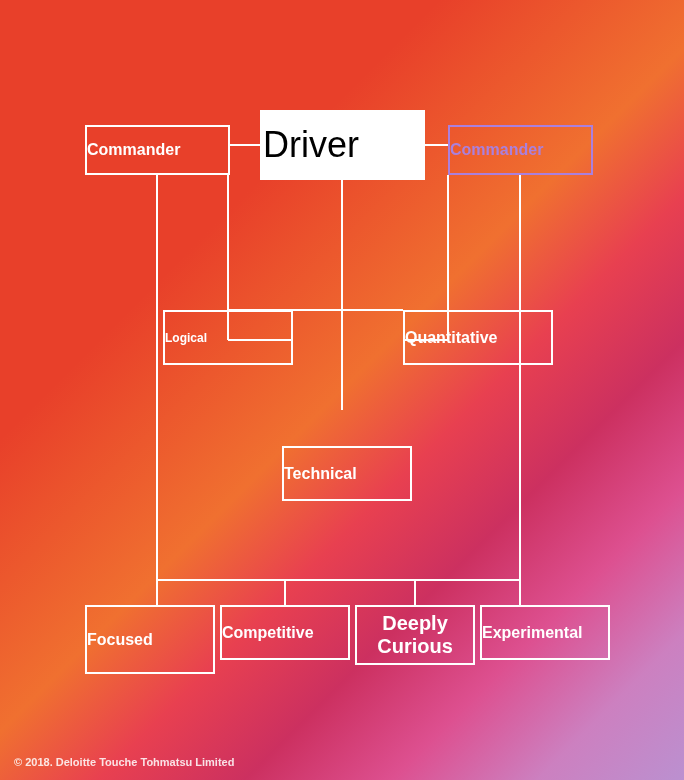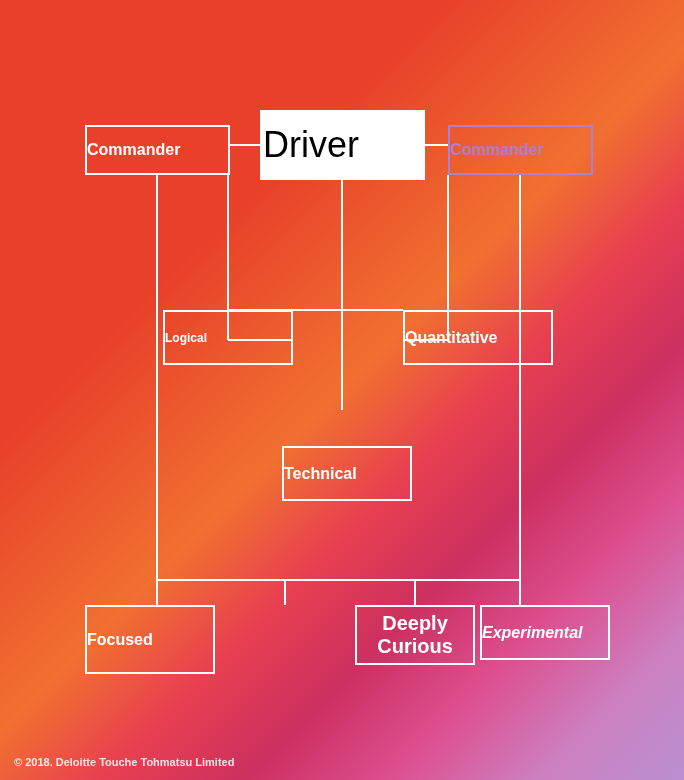--- a/index.html
+++ b/index.html
@@ -110,21 +110,20 @@
       height: 60px;
       font-size: 20px;
     }
 
     .node-experimental {
       left: 480px;
       top: 605px;
       width: 130px;
       height: 55px;
       font-size: 16px;
-      font-style: italic;
     }
 
     svg.lines {
       position: absolute;
       top: 0;
       left: 0;
       width: 684px;
       height: 780px;
       pointer-events: none;
     }
@@ -207,20 +206,23 @@
   </div>
 
   <div class="node node-technical">
     <span>Technical</span>
   </div>
 
   <div class="node node-focused">
     <span>Focused</span>
   </div>
 
+  <div class="node node-competitive">
+    <span>Competitive</span>
+  </div>
 
   <div class="node node-deeply-curious">
     <span>Deeply Curious</span>
   </div>
 
   <div class="node node-experimental">
     <span>Experimental</span>
   </div>
 
   <div class="footer">

